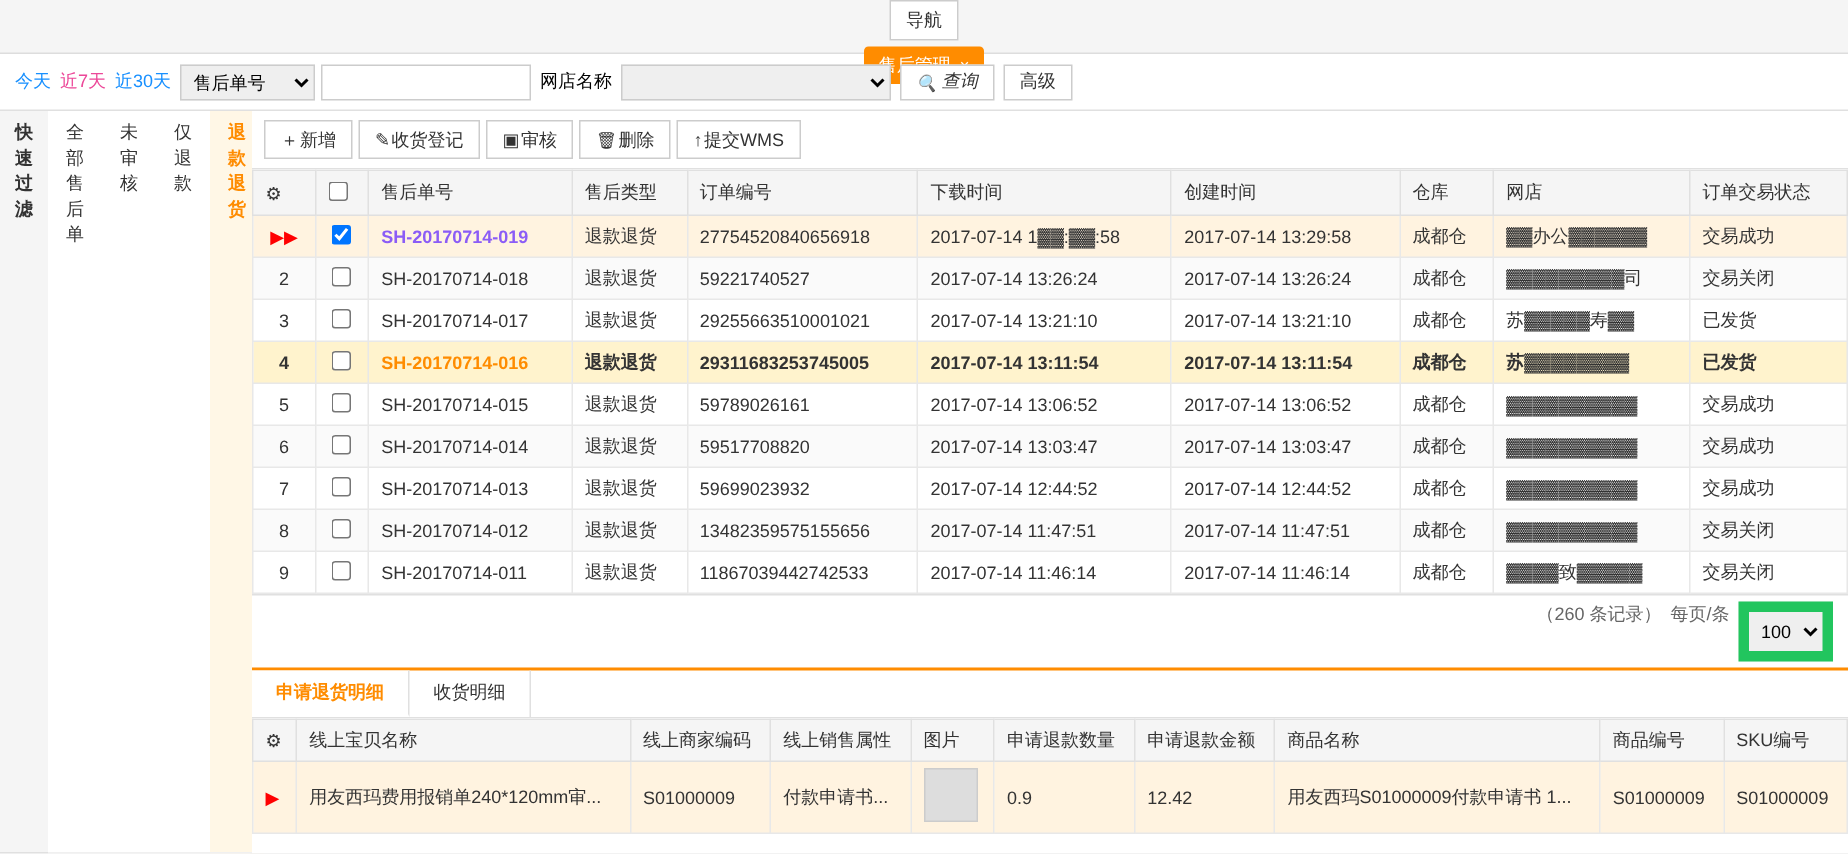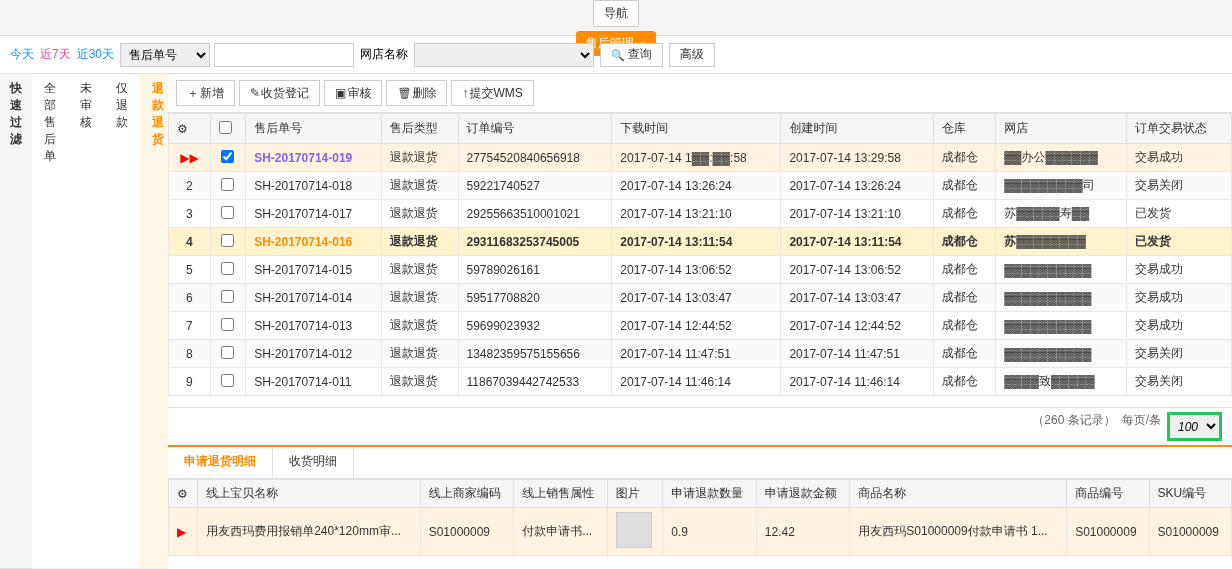--- a/index.html
+++ b/index.html
@@ -87,21 +87,21 @@
       width: 180px;
     }
     .btn-query {
       height: 24px;
       background: #fff;
       border: 1px solid #ccc;
       padding: 0 10px;
       cursor: pointer;
       font-size: 12px;
       color: #333;
-      display: flex; align-items: center; gap: 3px;
+      display: flex; align-items: center; gap: 3px; font-style: italic;
     }
     .btn-advanced {
       height: 24px;
       background: #fff;
       border: 1px solid #ccc;
       padding: 0 10px;
       cursor: pointer;
       font-size: 12px;
       color: #333;
     }
@@ -212,25 +212,24 @@
       align-items: flex-start;
       justify-content: flex-end;
       padding: 4px 10px;
       background: #fff;
       border-top: 1px solid #e0e0e0;
       gap: 6px;
       font-size: 12px;
       color: #666;
     }
     .page-select {
-      height: 29px;
-      border: 3px solid #22c55e;
+      height: 40px;
+      border: 7px solid #22c55e;
       font-size: 12px;
       padding: 0 4px;
-      font-style: italic;
     }
 
     
     .bottom-tabs {
       display: flex;
       background: #fff;
       border-top: 2px solid #ff8c00;
       border-bottom: 1px solid #e0e0e0;
     }
     .bottom-tab {

